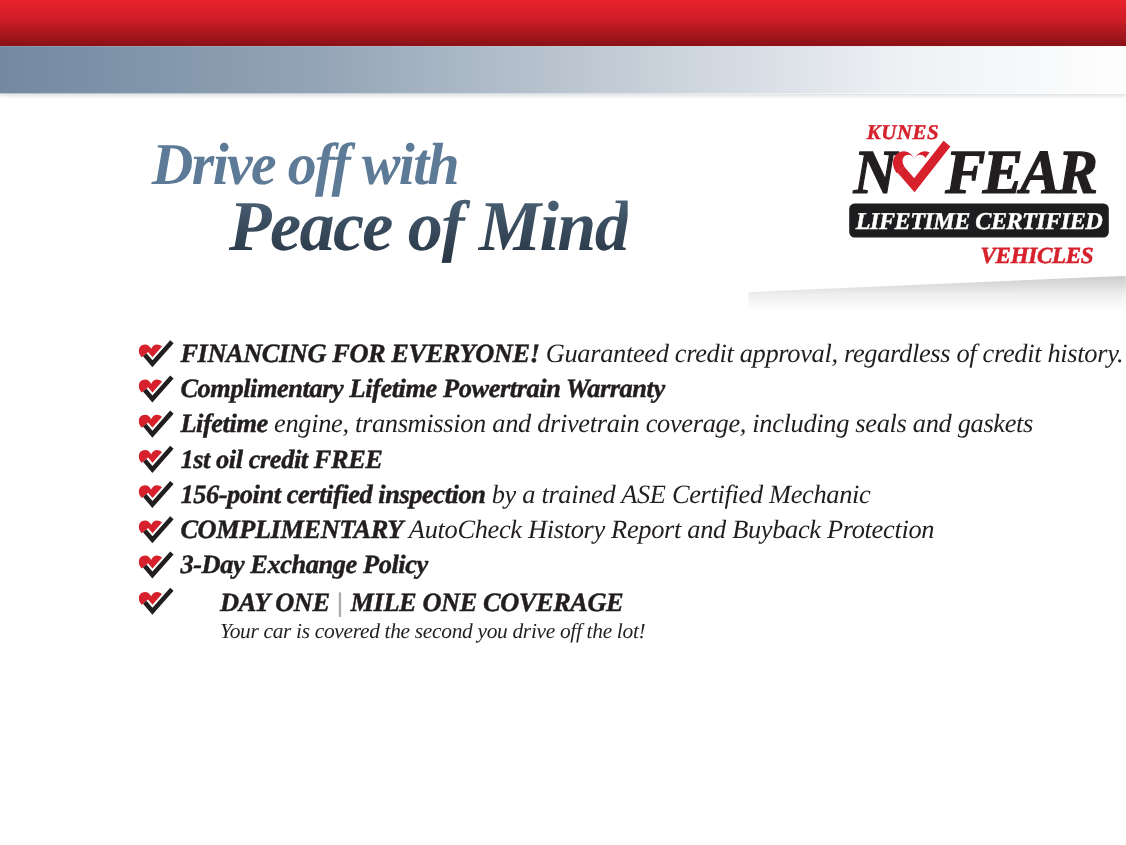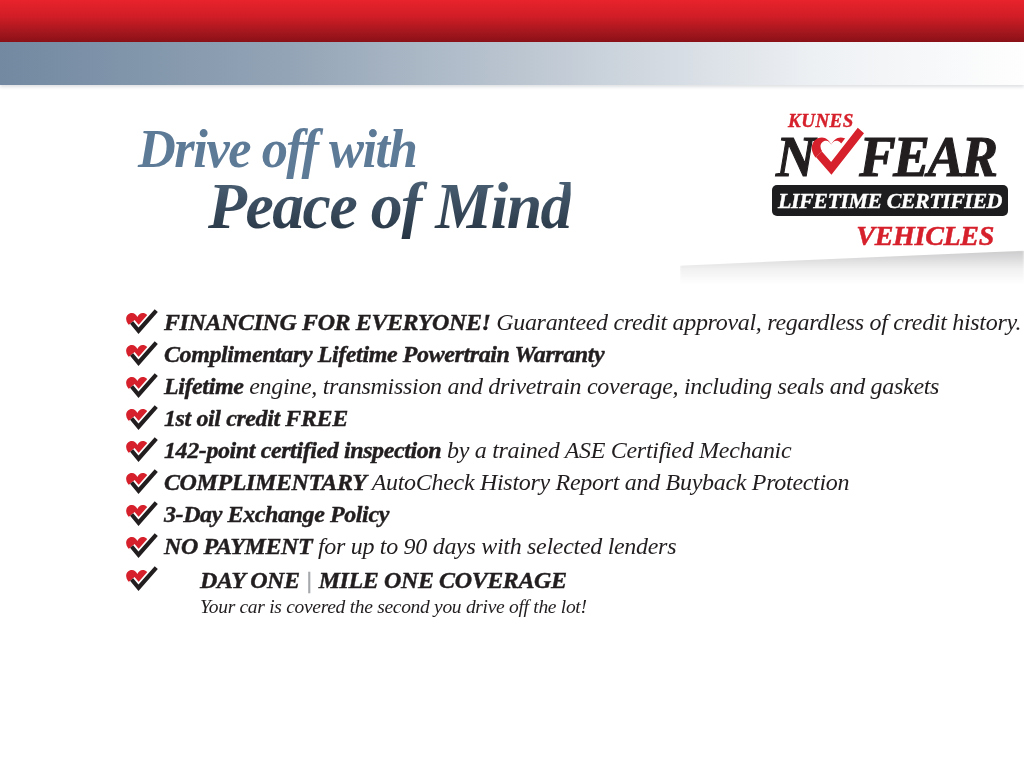--- a/index.html
+++ b/index.html
@@ -54,21 +54,21 @@
   }
   .logo-nofear .mark{width:62px;height:54px;margin:-6px -8px 2px -6px;flex:none;}
   .logo-banner{
     position:absolute;left:0;top:77px;width:236px;height:31px;border-radius:5px;
     background:#1d1c1e;display:flex;align-items:center;justify-content:center;
     font-size:22px;font-weight:700;font-style:italic;letter-spacing:-.5px;color:#ffffff;
     -webkit-text-stroke:.4px #ffffff;
   }
   .logo-tagline{
     position:absolute;left:0;top:112px;width:222px;text-align:right;
-    font-size:28px;font-weight:700;font-style:italic;letter-spacing:-.3px;color:#d6202b;
+    font-size:21px;font-weight:700;font-style:italic;letter-spacing:-.3px;color:#d6202b;
     -webkit-text-stroke:.5px #d6202b;
   }
   
   .diag-shade{
     position:absolute;left:680px;top:250px;width:344px;height:34px;
     background:linear-gradient(to bottom,rgba(90,90,95,.32) 0%,rgba(150,150,155,.14) 55%,rgba(255,255,255,0) 100%);
     clip-path:polygon(0 46%,100% 2%,100% 100%,0 100%);
     filter:blur(1.2px);
   }
   
@@ -158,43 +158,37 @@
       <svg class="hc-icon" viewBox="0 0 37 31">
           <use href="#heart-check-black"></use>
         </svg>
       <span class="btxt"><b>1st oil credit FREE</b><span></span></span>
     </div>
 
     <div class="benefit">
       <svg class="hc-icon" viewBox="0 0 37 31">
           <use href="#heart-check-black"></use>
         </svg>
-      <span class="btxt"><b>142-point certified inspection</b><span> by a trained ASE Certified Mechanic</span></span>
+      <span class="btxt"><b>156-point certified inspection</b><span> by a trained ASE Certified Mechanic</span></span>
     </div>
 
     <div class="benefit">
       <svg class="hc-icon" viewBox="0 0 37 31">
           <use href="#heart-check-black"></use>
         </svg>
       <span class="btxt"><b>COMPLIMENTARY</b><span> AutoCheck History Report and Buyback Protection</span></span>
     </div>
 
     <div class="benefit">
       <svg class="hc-icon" viewBox="0 0 37 31">
           <use href="#heart-check-black"></use>
         </svg>
       <span class="btxt"><b>3-Day Exchange Policy</b><span></span></span>
     </div>
 
-    <div class="benefit">
-      <svg class="hc-icon" viewBox="0 0 37 31">
-          <use href="#heart-check-black"></use>
-        </svg>
-      <span class="btxt"><b>NO PAYMENT</b><span> for up to 90 days with selected lenders</span></span>
-    </div>
 
     <div class="benefit multi">
       <svg class="hc-icon" viewBox="0 0 37 31">
           <use href="#heart-check-black"></use>
         </svg>
       <span class="multi-lines">
         <span class="btxt">
           <b>DAY ONE</b><span class="pipe">|</span><b>MILE ONE COVERAGE</b>
         </span>
         <span class="subline">Your car is covered the second you drive off the lot!</span>

